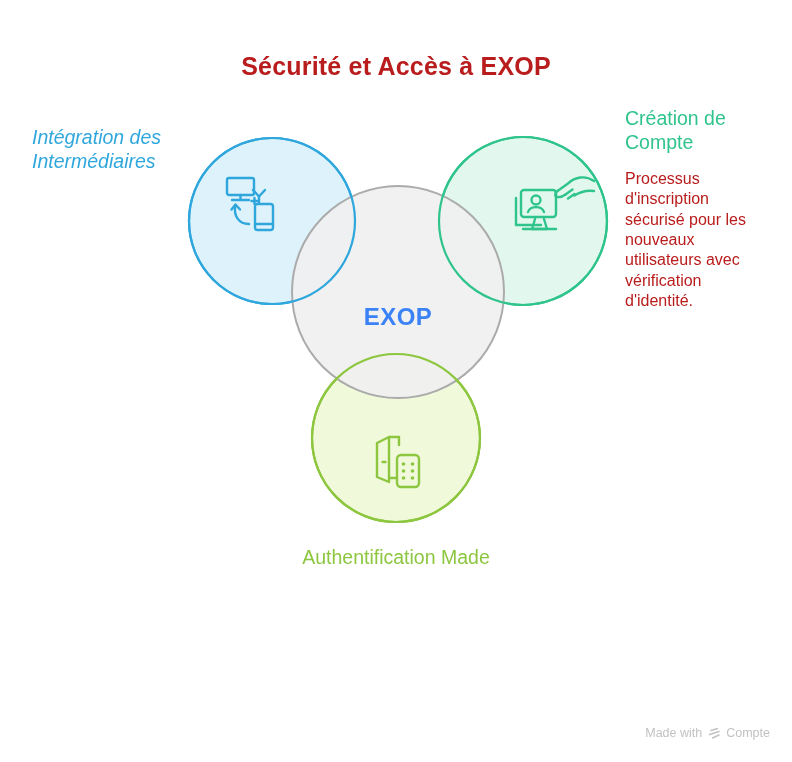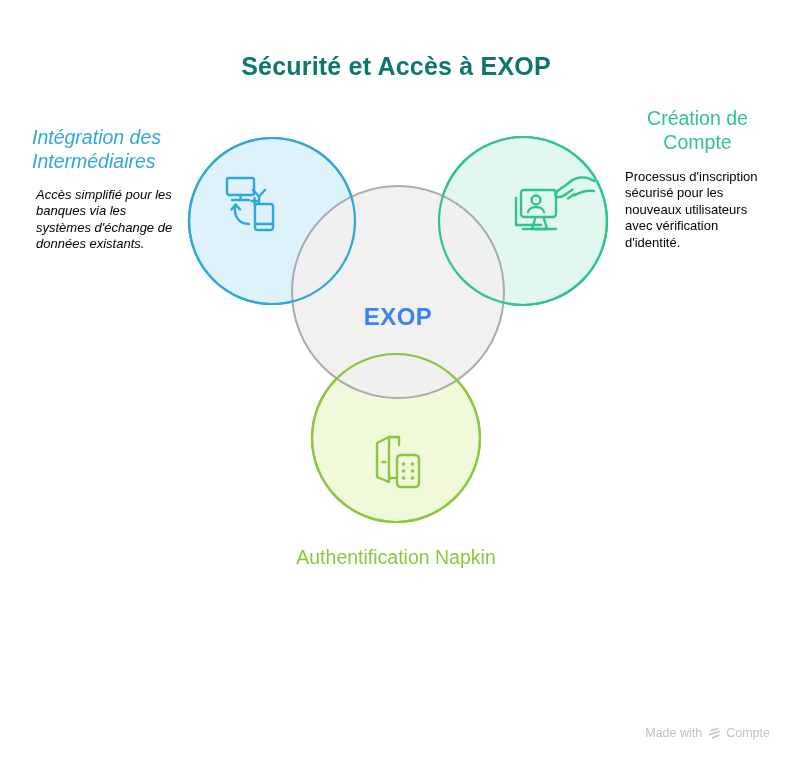--- a/index.html
+++ b/index.html
@@ -12,36 +12,36 @@
     overflow: hidden;
   }
   .title {
     position: absolute;
     top: 52px;
     left: 0;
     width: 100%;
     text-align: center;
     font-size: 25px;
     font-weight: bold;
-    color: #0f766e;
+    color: #b91c1c;
     letter-spacing: 0.2px;
   }
   .venn { position: absolute; top: 0; left: 0; }
   .icon { position: absolute; }
   .icon-blue  { left: 222px; top: 172px; }
   .icon-green { left: 510px; top: 172px; }
   .icon-lime  { left: 362px; top: 428px; }
 
   .block { position: absolute; }
   .heading { font-size: 19.5px; line-height: 1.22; }
   .body {
     margin-top: 13px;
-    font-size: 13px;
+    font-size: 16px;
     line-height: 1.28;
-    color: #000000;
+    color: #b91c1c;
   }
   .block-left   { left: 32px;  top: 126px; width: 150px; text-align: left; font-style: italic; }
   .block-left .body { width: 146px; margin-left: auto; }
   .block-right  { left: 625px; top: 107px; width: 145px; text-align: left; }
   .block-right .body { width: 142px; margin-top: 14px; }
   .block-bottom { left: 296px; top: 546px; width: 200px; text-align: center; }
   .block-bottom .body { width: 152px; margin: 12px auto 0; }
 
   .exop {
     position: absolute;
@@ -130,30 +130,29 @@
         <circle cx="50.5" cy="43" r="1.8"></circle>
       <circle cx="41.5" cy="50" r="1.8"></circle>
         <circle cx="50.5" cy="50" r="1.8"></circle>
     </g>
   </svg>
 
   <div class="exop" style="color: #3b82f6;">EXOP</div>
 
   <div class="block block-left">
     <div class="heading" style="color: rgb(47, 167, 221);">Intégration des Intermédiaires</div>
-    <div class="body">Accès simplifié pour les banques via les systèmes d'échange de données existants.</div>
   </div>
 
   <div class="block block-right">
-    <div class="heading" style="color: rgb(48, 196, 141); text-align: center;">Création de Compte</div>
+    <div class="heading" style="color: rgb(48, 196, 141);">Création de Compte</div>
     <div class="body">Processus d'inscription sécurisé pour les nouveaux utilisateurs avec vérification d'identité.</div>
   </div>
 
   <div class="block block-bottom">
-    <div class="heading" style="color: rgb(141, 198, 63);">Authentification Napkin</div>
+    <div class="heading" style="color: rgb(141, 198, 63);">Authentification Made</div>
   </div>
 
   <div class="footer">
     <span>Made with</span>
     <svg width="14" height="14" viewBox="0 0 14 14">
       <path d="M4 4.5 L10.5 2.5 M2.5 8.5 L12 5.5 M5.5 12 L12 9" fill="none" stroke="#c2c2c2" stroke-width="1.5" stroke-linecap="round"></path>
     </svg>
     <span>Compte</span>
   </div>
 

